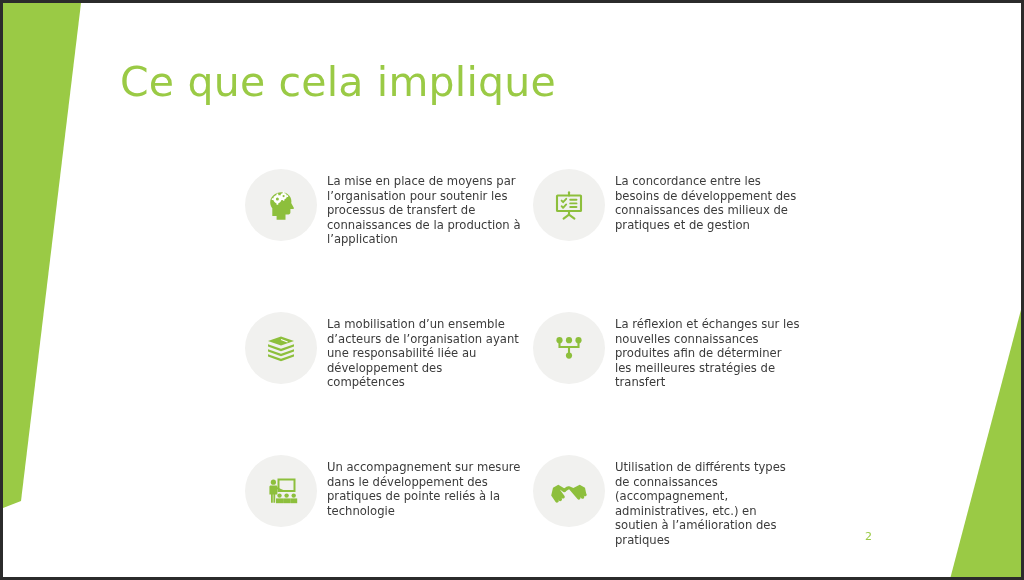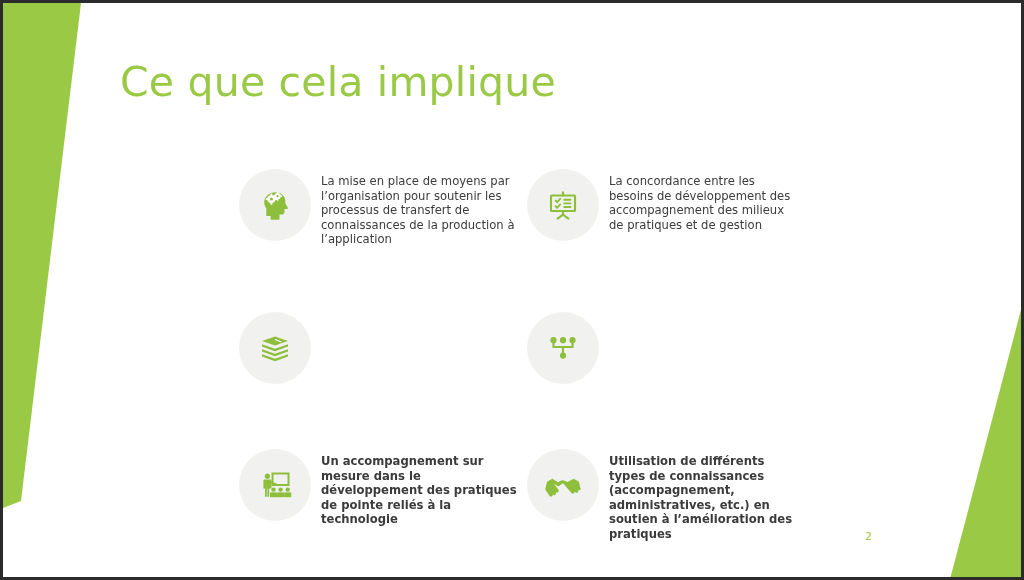--- a/index.html
+++ b/index.html
@@ -65,22 +65,23 @@
   .grid {
     position: absolute;
     left: 236px;
     top: 160px;
     width: 600px;
   }
   .row {
     display: flex;
     align-items: flex-start;
     margin-bottom: 59px;
-  }
-  .row:last-child { margin-bottom: 0; font-weight: bold; }
+    justify-content: center;
+  }
+  .row:last-child { margin-bottom: 0; }
 
   .item {
     display: flex;
     align-items: flex-start;
     width: 288px;
     box-sizing: border-box;
   }
   .item + .item { margin-left: 0px; }
 
   .icon-circle {
@@ -170,56 +171,58 @@
                 <path d="M12.6 15.6l1.5 1.6 3.1-3.4"></path>
                 <path d="M12.6 21.2l1.5 1.6 3.1-3.4"></path>
               </g>
               <g stroke="#8DBF3C" stroke-width="1.9" stroke-linecap="round">
                 <path d="M21.2 14.8h6.3"></path>
                 <path d="M21.2 18.4h6.3"></path>
                 <path d="M21.2 22h6.3"></path>
               </g>
             </svg>
           </div>
-          <div class="item-text" style="color: rgb(59, 59, 59);">La concordance entre les besoins de développement des accompagnement des milieux de pratiques et de gestion</div>
+          <div class="item-text" style="color: rgb(59, 59, 59);">La concordance entre les besoins de développement des connaissances des milieux de pratiques et de gestion</div>
         </div>
       </div>
 
       <div class="row">
         <div class="item col-left">
           <div class="icon-circle" style="background: rgb(241, 241, 239);">
             <svg width="40" height="40" viewBox="0 0 40 40" aria-hidden="true">
               <g fill="#8DBF3C">
                 <path d="M20 8.4l13 4.6-13 4.6-13-4.6z"></path>
                 <path d="M7 16.2l13 4.6 13-4.6v2.4l-13 4.6-13-4.6z"></path>
                 <path d="M7 21.2l13 4.6 13-4.6v2.4l-13 4.6-13-4.6z"></path>
                 <path d="M7 26.2l13 4.6 13-4.6v2.4l-13 4.6-13-4.6z"></path>
               </g>
               <g fill="none" stroke="#ffffff" stroke-width="1.1">
                 <path d="M20 11.6l6.6 2.3"></path>
               </g>
             </svg>
           </div>
+          <div class="item-text" style="color: rgb(59, 59, 59);">La mobilisation d’un ensemble d’acteurs de l’organisation ayant une responsabilité liée au développement des compétences</div>
         </div>
 
         <div class="item col-right">
           <div class="icon-circle" style="background: rgb(241, 241, 239);">
             <svg width="40" height="40" viewBox="0 0 40 40" aria-hidden="true">
               <g stroke="#8DBF3C" stroke-width="2.1" fill="none" stroke-linecap="round">
                 <path d="M10.5 14.4v4.6h19v-4.6"></path>
                 <path d="M20 19v6.6"></path>
               </g>
               <g fill="#8DBF3C">
                 <circle cx="10.5" cy="12.2" r="3.1"></circle>
                 <circle cx="20" cy="12.2" r="3.1"></circle>
                 <circle cx="29.5" cy="12.2" r="3.1"></circle>
                 <circle cx="20" cy="27.6" r="3.1"></circle>
               </g>
             </svg>
           </div>
+          <div class="item-text" style="color: rgb(59, 59, 59);">La réflexion et échanges sur les nouvelles connaissances produites afin de déterminer les meilleures stratégies de transfert</div>
         </div>
       </div>
 
       <div class="row">
         <div class="item col-left">
           <div class="icon-circle" style="background: rgb(241, 241, 239);">
             <svg width="40" height="40" viewBox="0 0 40 40" aria-hidden="true">
               <rect x="17.5" y="8.5" width="16" height="11.5" fill="none" stroke="#8DBF3C" stroke-width="2"></rect>
               <g fill="#8DBF3C">
                 <circle cx="12.4" cy="11.2" r="2.6"></circle>

